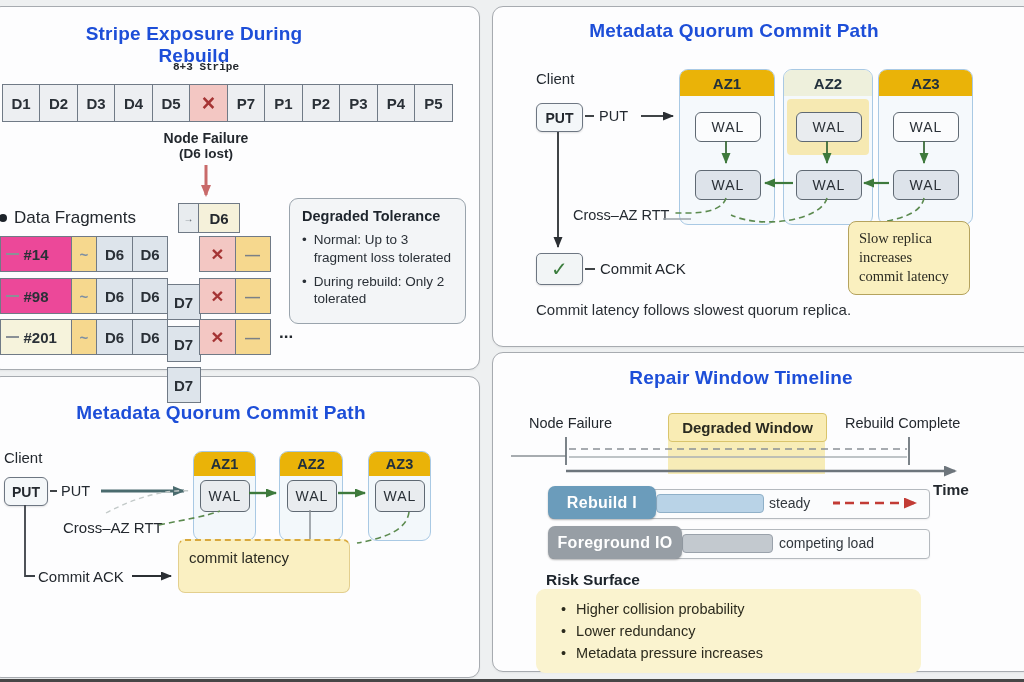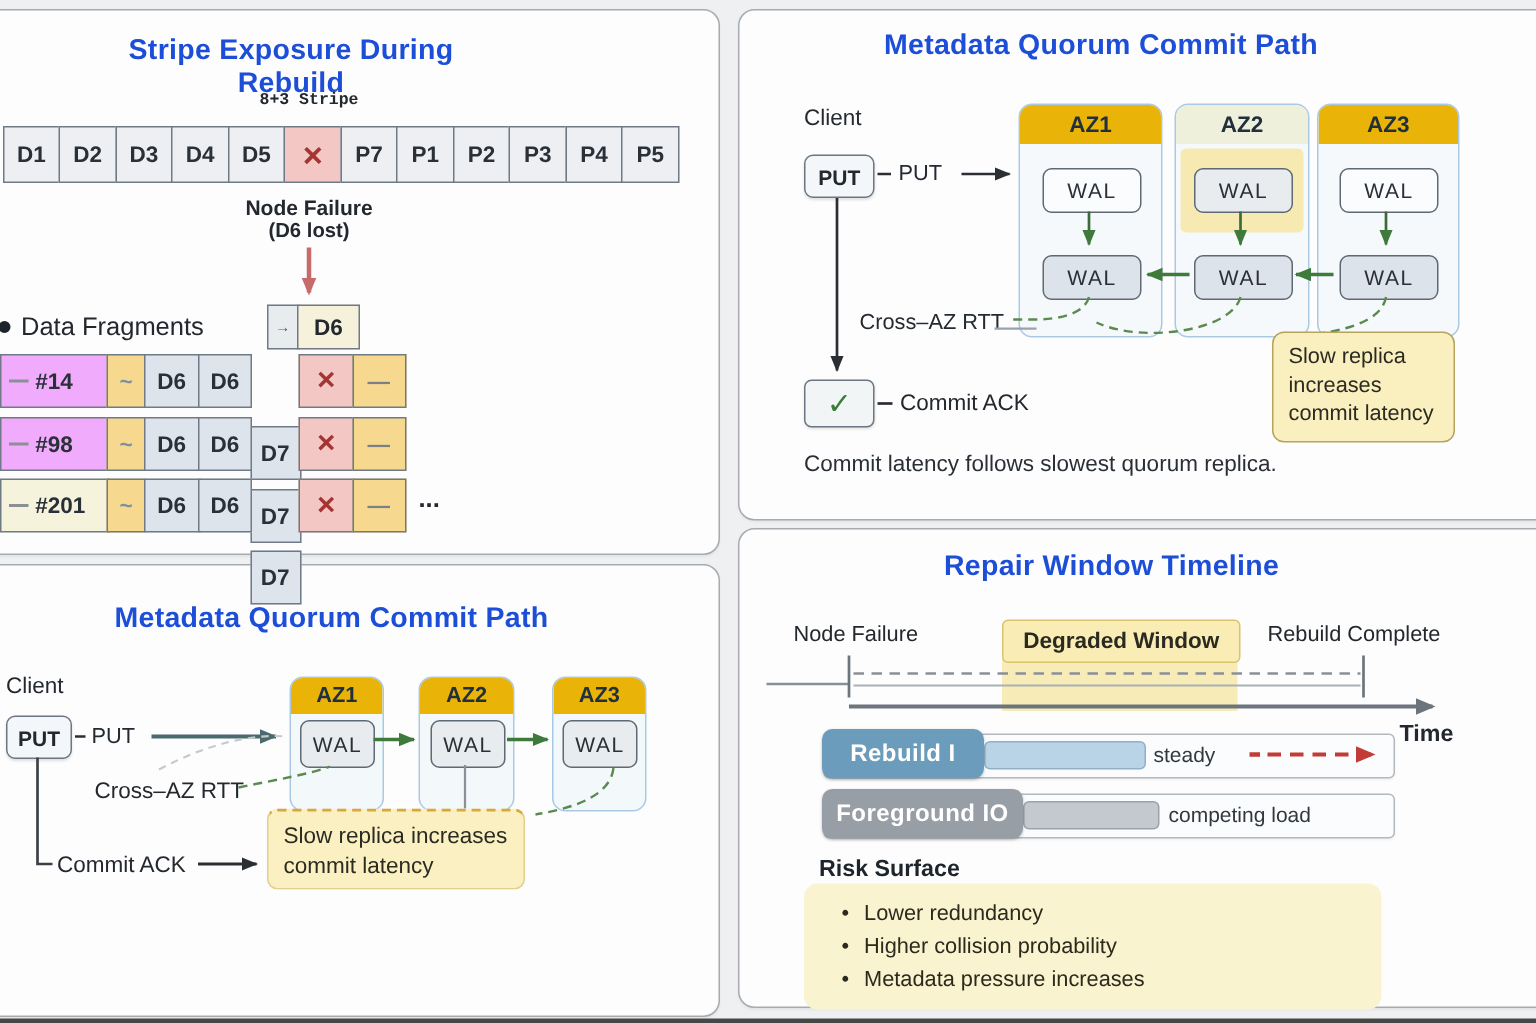--- a/index.html
+++ b/index.html
@@ -23,21 +23,21 @@
   .scell{
     width:37px;height:36px;margin-left:-1.5px;border:1.5px solid #707a86;background:#edeff2;
     display:flex;align-items:center;justify-content:center;font-size:15px;font-weight:600;color:#2a3037;
   }
   .scell.sx{background:#f3c7c3;color:#a53434;font-size:23px;font-weight:700;}
   .frag-row{position:absolute;display:flex;z-index:2;}
   .fcell{
     height:34px;margin-left:-1.5px;border:1.5px solid #707a86;display:flex;align-items:center;justify-content:center;
     font-size:15px;font-weight:600;color:#2a3037;background:#dde4eb;
   }
-  .fcell.lblc{width:66px;background:#f0abfc;justify-content:flex-start;padding-left:5px;gap:5px;font-weight:600;}
+  .fcell.lblc{width:66px;background:#ec4899;justify-content:flex-start;padding-left:5px;gap:5px;font-weight:600;}
   .fcell.lblc.cream{background:#f6f3dc;}
   .dashline{display:inline-block;width:13px;height:2px;background:#8a9096;}
   .fcell.cy{width:24px;background:#f6d88e;color:#7d8fa3;font-weight:700;}
   .fcell.cb1{width:36px;} .fcell.cb2{width:34px;} .fcell.cb3{width:32px;margin-top:48px;}
   .fcell.cx{width:35px;background:#f3c7c3;color:#a53434;font-size:21px;font-weight:700;}
   .fcell.ce{width:34px;background:#f6d88e;color:#7a8087;font-weight:700;}
   .minibox{position:absolute;display:flex;z-index:2;}
   .mcell{height:28px;margin-left:-1.5px;border:1.5px solid #707a86;display:flex;align-items:center;justify-content:center;}
   .mcell.ma{width:20px;background:#e8ecef;font-size:10px;color:#59616a;}
   .mcell.md{width:40px;background:#f5f1da;font-size:15px;font-weight:600;}
@@ -169,20 +169,29 @@
       </div>
     <div class="fcell cy">~</div>
     <div class="fcell cb1">D6</div>
     <div class="fcell cb2">D6</div>
     <div class="fcell cb3">D7</div>
     <div class="fcell cx">×</div>
     <div class="fcell ce">—</div>
   </div>
   <div class="abs" style="left:288px;top:316px;font-size:17px;font-weight:700;">...</div>
 
+  <div class="tolbox" style="left:298px;top:191px;width:177px;height:126px;">
+    <div class="tt">Degraded Tolerance</div>
+    <div class="tol-li">
+        <span>Normal: Up to 3 fragment loss tolerated</span>
+      </div>
+    <div class="tol-li">
+        <span>During rebuild: Only 2 tolerated</span>
+      </div>
+  </div>
 
   <svg class="svg-layer" width="488" height="362">
     <defs>
       <marker id="ah-red" markerUnits="userSpaceOnUse" markerWidth="14" markerHeight="12" refX="10" refY="5" orient="auto">
           <path d="M0,0 L12,5 L0,10 z" fill="#c96a6a"></path>
         </marker>
     </defs>
     <line x1="215" y1="158" x2="215" y2="188" stroke="#c96a6a" stroke-width="3" marker-end="url(#ah-red)"></line>
   </svg>
 </div>
@@ -206,21 +215,21 @@
   </div>
   <div class="azcol" style="left:385px;top:62px;width:93px;height:154px;">
     <div class="azhead">AZ3</div>
     <div class="walbox" style="left:14px;top:42px;width:64px;height:28px;">WAL</div>
     <div class="walbox gray" style="left:14px;top:100px;width:64px;height:28px;">WAL</div>
   </div>
 
   <div class="abs lbl14" style="left:80px;top:200px;">Cross–AZ RTT</div>
   <div class="checkbox" style="left:43px;top:246px;width:45px;height:30px;">✓</div>
   <div class="abs" style="left:107px;top:253px;font-size:15px;">Commit ACK</div>
-  <div class="note" style="left:355px;top:214px;width:122px;height:74px;">Slow replica increases commit latency</div>
+  <div class="note" style="left:355px;top:214px;width:122px;height:74px;font-family:Liberation Serif, serif;">Slow replica increases commit latency</div>
   <div class="abs" style="left:43px;top:294px;font-size:15px;color:#2a2f35;">Commit latency follows slowest quorum replica.</div>
 
   <svg class="svg-layer" width="540" height="339">
     <defs>
       <marker id="ah-blk" markerUnits="userSpaceOnUse" markerWidth="13" markerHeight="11" refX="10" refY="4.5" orient="auto">
           <path d="M0,0 L11,4.5 L0,9 z" fill="#2b2f33"></path>
         </marker>
       <marker id="ah-grn" markerUnits="userSpaceOnUse" markerWidth="13" markerHeight="11" refX="10" refY="4.5" orient="auto">
           <path d="M0,0 L11,4.5 L0,9 z" fill="#3e7a3c"></path>
         </marker>
@@ -255,21 +264,20 @@
     <div class="azhead" style="height:24px;font-size:14.5px;">AZ2</div>
     <div class="walbox lite" style="left:7px;top:28px;width:48px;height:30px;">WAL</div>
   </div>
   <div class="azcol" style="left:377px;top:74px;width:61px;height:88px;background:#f3f8fb;">
     <div class="azhead" style="height:24px;font-size:14.5px;">AZ3</div>
     <div class="walbox lite" style="left:6px;top:28px;width:48px;height:30px;">WAL</div>
   </div>
 
   <div class="abs" style="left:72px;top:142px;font-size:15px;">Cross–AZ RTT</div>
   <div class="note dashedtop" style="left:187px;top:162px;width:172px;height:54px;">
-    <div>Slow replica increases</div>
     <div>commit latency</div>
   </div>
   <div class="abs" style="left:47px;top:191px;font-size:15px;">Commit ACK</div>
 
   <svg class="svg-layer" width="488" height="300">
     <defs>
       <marker id="ah-blk2" markerUnits="userSpaceOnUse" markerWidth="13" markerHeight="11" refX="10" refY="4.5" orient="auto">
           <path d="M0,0 L11,4.5 L0,9 z" fill="#2b2f33"></path>
         </marker>
       <marker id="ah-grn2" markerUnits="userSpaceOnUse" markerWidth="13" markerHeight="11" refX="10" refY="4.5" orient="auto">
@@ -306,24 +314,24 @@
   <div class="barnote" style="left:276px;top:142px;">steady</div>
 
   <div class="track" style="left:56px;top:176px;width:379px;height:28px;"></div>
   <div class="barchip" style="left:55px;top:173px;width:134px;height:33px;background:#979ea5;">Foreground IO</div>
   <div class="innerbar" style="left:189px;top:181px;width:89px;height:17px;background:#c3c9cf;border:1px solid #9aa2ab;"></div>
   <div class="barnote" style="left:286px;top:182px;">competing load</div>
 
   <div class="abs" style="left:53px;top:218px;font-size:15.5px;font-weight:700;color:#1d242c;">Risk Surface</div>
   <div class="riskbox" style="left:43px;top:236px;width:385px;height:84px;padding:9px 0 0 25px;box-sizing:border-box;">
     <div class="risk-li">
+        <span>Higher collision probability</span>
+      </div>
+    <div class="risk-li">
         <span>Lower redundancy</span>
-      </div>
-    <div class="risk-li">
-        <span>Higher collision probability</span>
       </div>
     <div class="risk-li">
         <span>Metadata pressure increases</span>
       </div>
   </div>
 
   <svg class="svg-layer" width="540" height="318">
     <defs>
       <marker id="ah-gray" markerUnits="userSpaceOnUse" markerWidth="15" markerHeight="13" refX="11" refY="5.5" orient="auto">
           <path d="M0,0 L13,5.5 L0,11 z" fill="#6d757c"></path>

